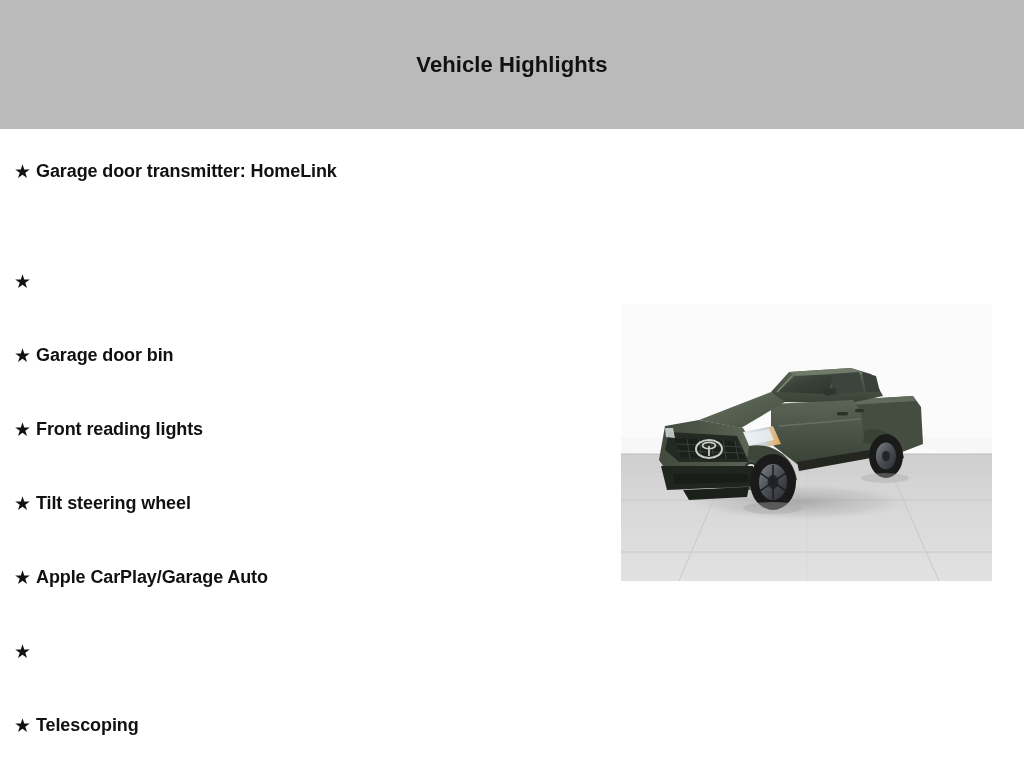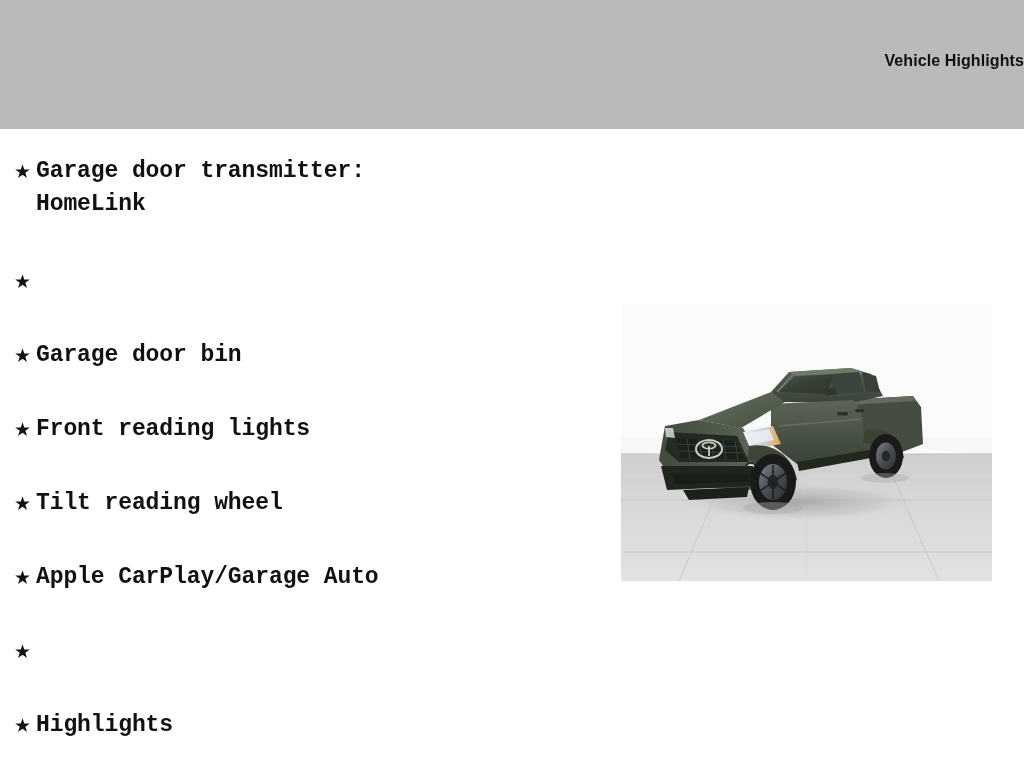--- a/index.html
+++ b/index.html
@@ -23,22 +23,22 @@
     top: 0;
     width: 1024px;
     height: 129px;
     background: #bababa;
   }
   #page-title {
     position: absolute;
     left: 0;
     top: 52px;
     width: 1024px;
-    text-align: right;
-    font-size: 16px;
+    text-align: center;
+    font-size: 22px;
     font-weight: bold;
     color: #111111;
     letter-spacing: 0.1px;
   }
 
   
   #highlights-list {
     position: absolute;
     left: 0;
     top: 129px;
@@ -59,27 +59,26 @@
     flex: 0 0 auto;
     width: 22px;
     font-size: 19px;
     line-height: 33px;
     color: #111111;
     text-align: left;
     font-family: "DejaVu Sans", sans-serif;
   }
   .item-label {
     flex: 1 1 auto;
-    font-size: 23px;
+    font-size: 18px;
     font-weight: bold;
     line-height: 33px;
     color: #111111;
     letter-spacing: -0.1px;
     max-width: 430px;
-    font-family: Liberation Mono, monospace;
   }
 
   
   .list-item.i0 { top: 26px; }
   .list-item.i1 { top: 136px; }
   .list-item.i2 { top: 210px; }
   .list-item.i3 { top: 284px; }
   .list-item.i4 { top: 358px; }
   .list-item.i5 { top: 432px; }
   .list-item.i6 { top: 506px; }
@@ -120,35 +119,35 @@
     <span class="item-label">Garage door bin</span>
   </li>
 
   <li class="list-item i3">
     <span class="bullet-star">★</span>
     <span class="item-label">Front reading lights</span>
   </li>
 
   <li class="list-item i4">
     <span class="bullet-star">★</span>
-    <span class="item-label">Tilt reading wheel</span>
+    <span class="item-label">Tilt steering wheel</span>
   </li>
 
   <li class="list-item i5">
     <span class="bullet-star">★</span>
     <span class="item-label">Apple CarPlay/Garage Auto</span>
   </li>
 
   <li class="list-item i6">
     <span class="bullet-star">★</span>
   </li>
 
   <li class="list-item i7">
     <span class="bullet-star">★</span>
-    <span class="item-label">Highlights</span>
+    <span class="item-label">Telescoping</span>
   </li>
 
 </ul>
 
 <div id="vehicle-photo">
   <svg width="371" height="277" viewBox="0 0 371 277" xmlns="http://www.w3.org/2000/svg">
     <defs>
       <linearGradient id="backdropGrad" x1="0" y1="0" x2="0" y2="1">
         <parameter name="stop" offset="0%" stop-color="#f2f2f2"></parameter>
         <stop offset="55%" stop-color="#fbfbfb"></stop>

